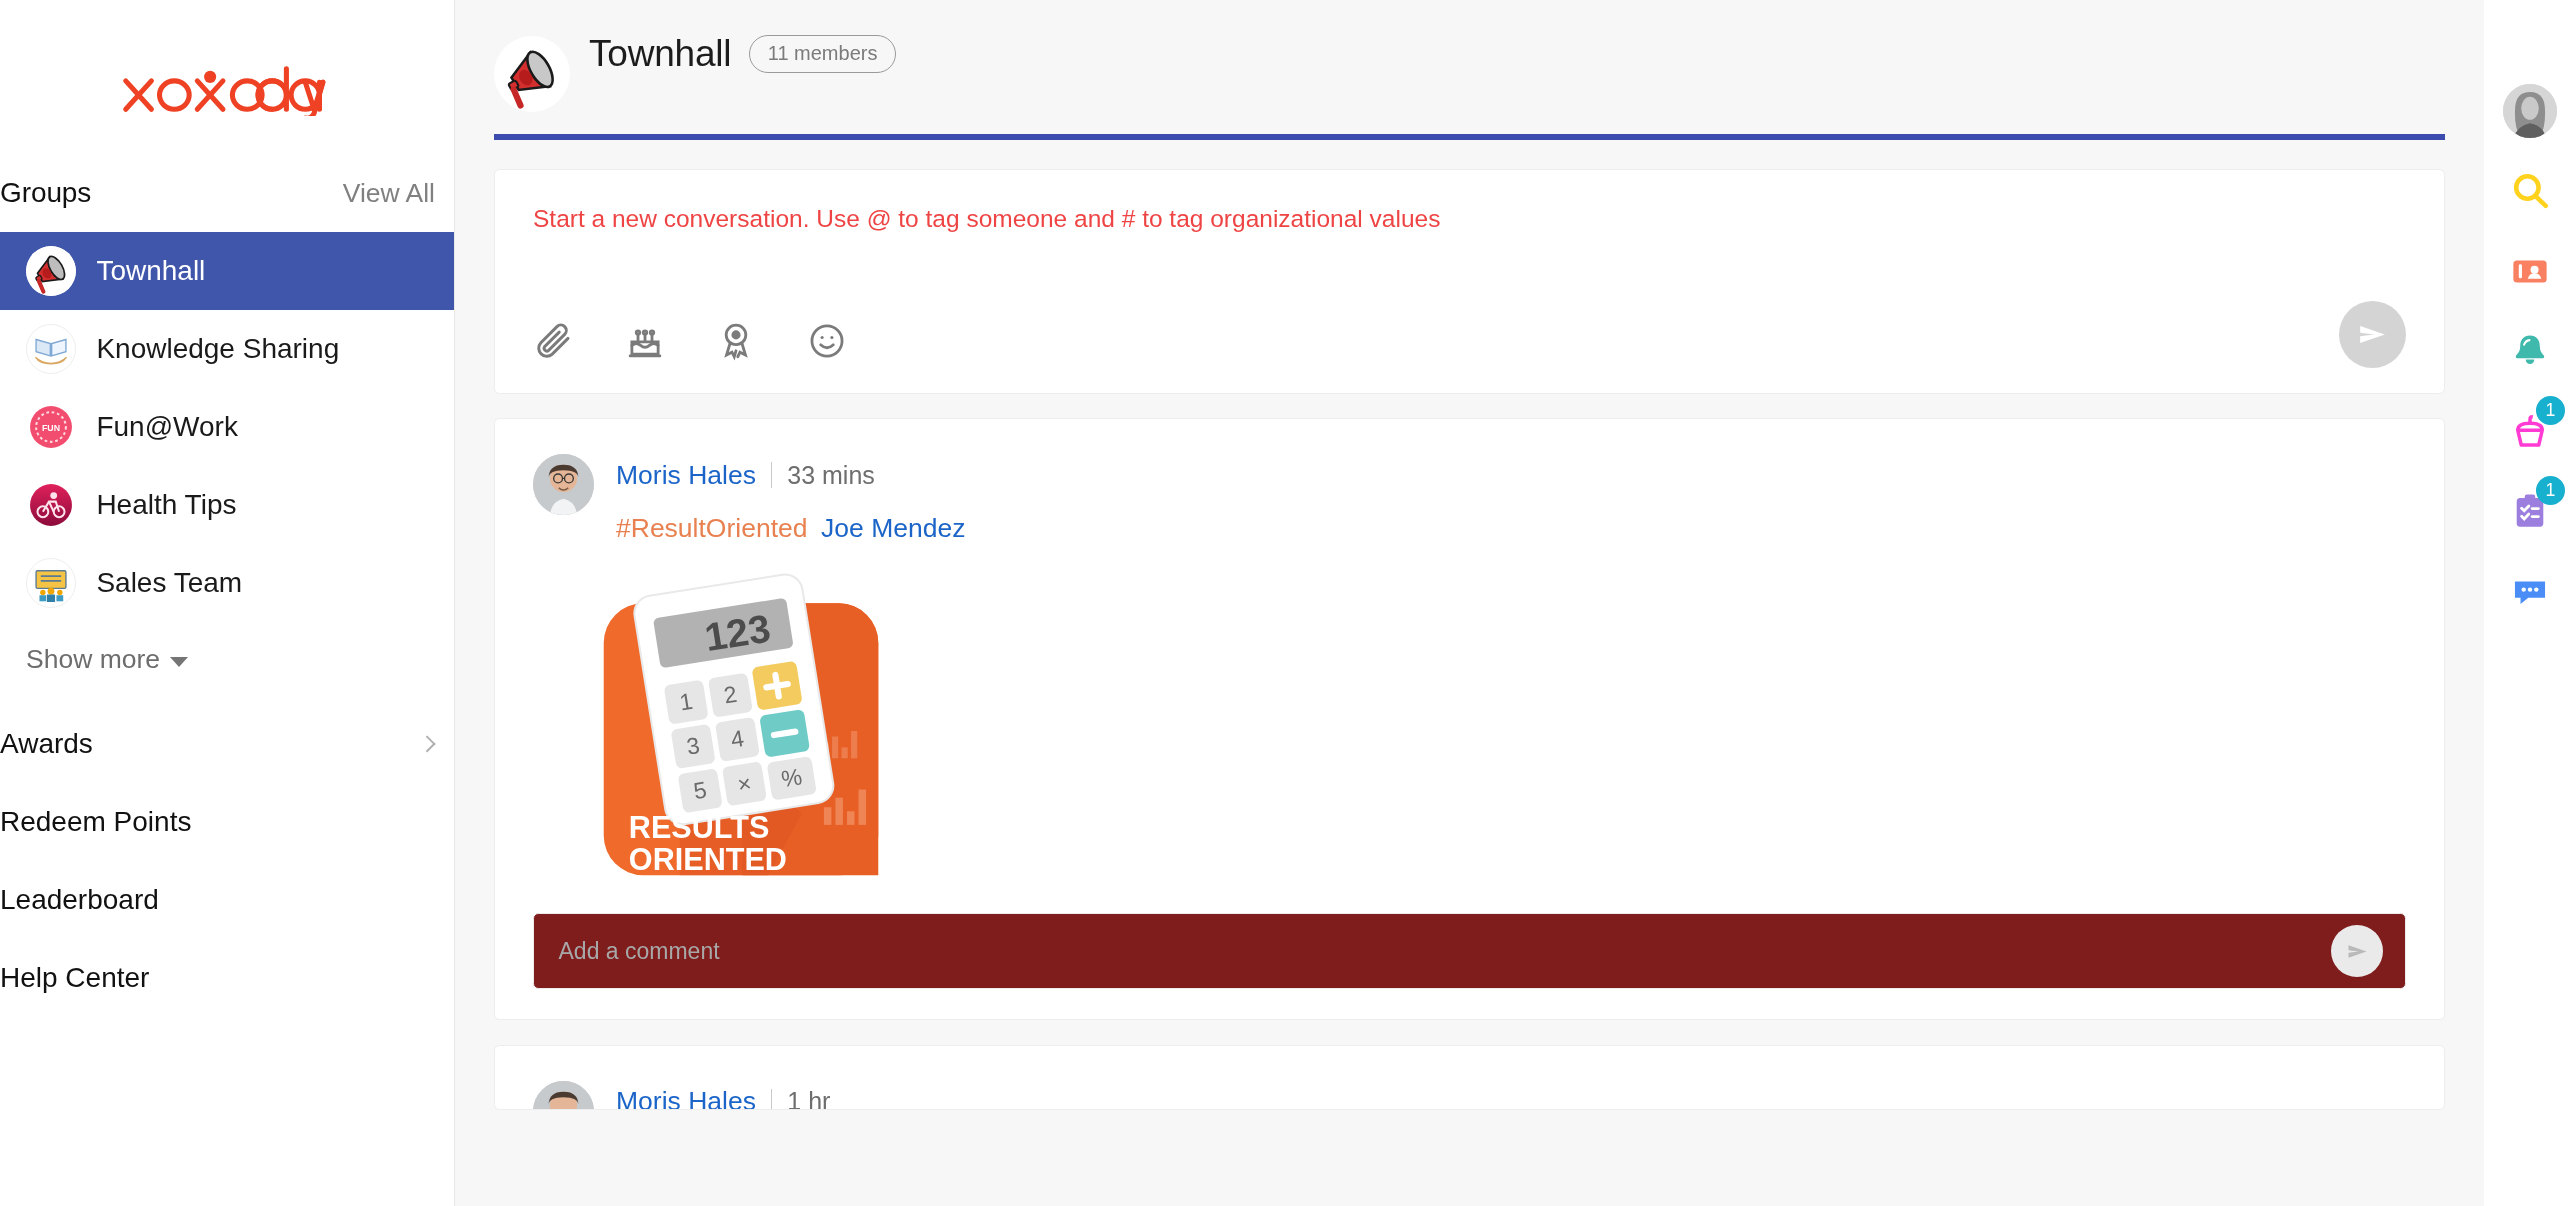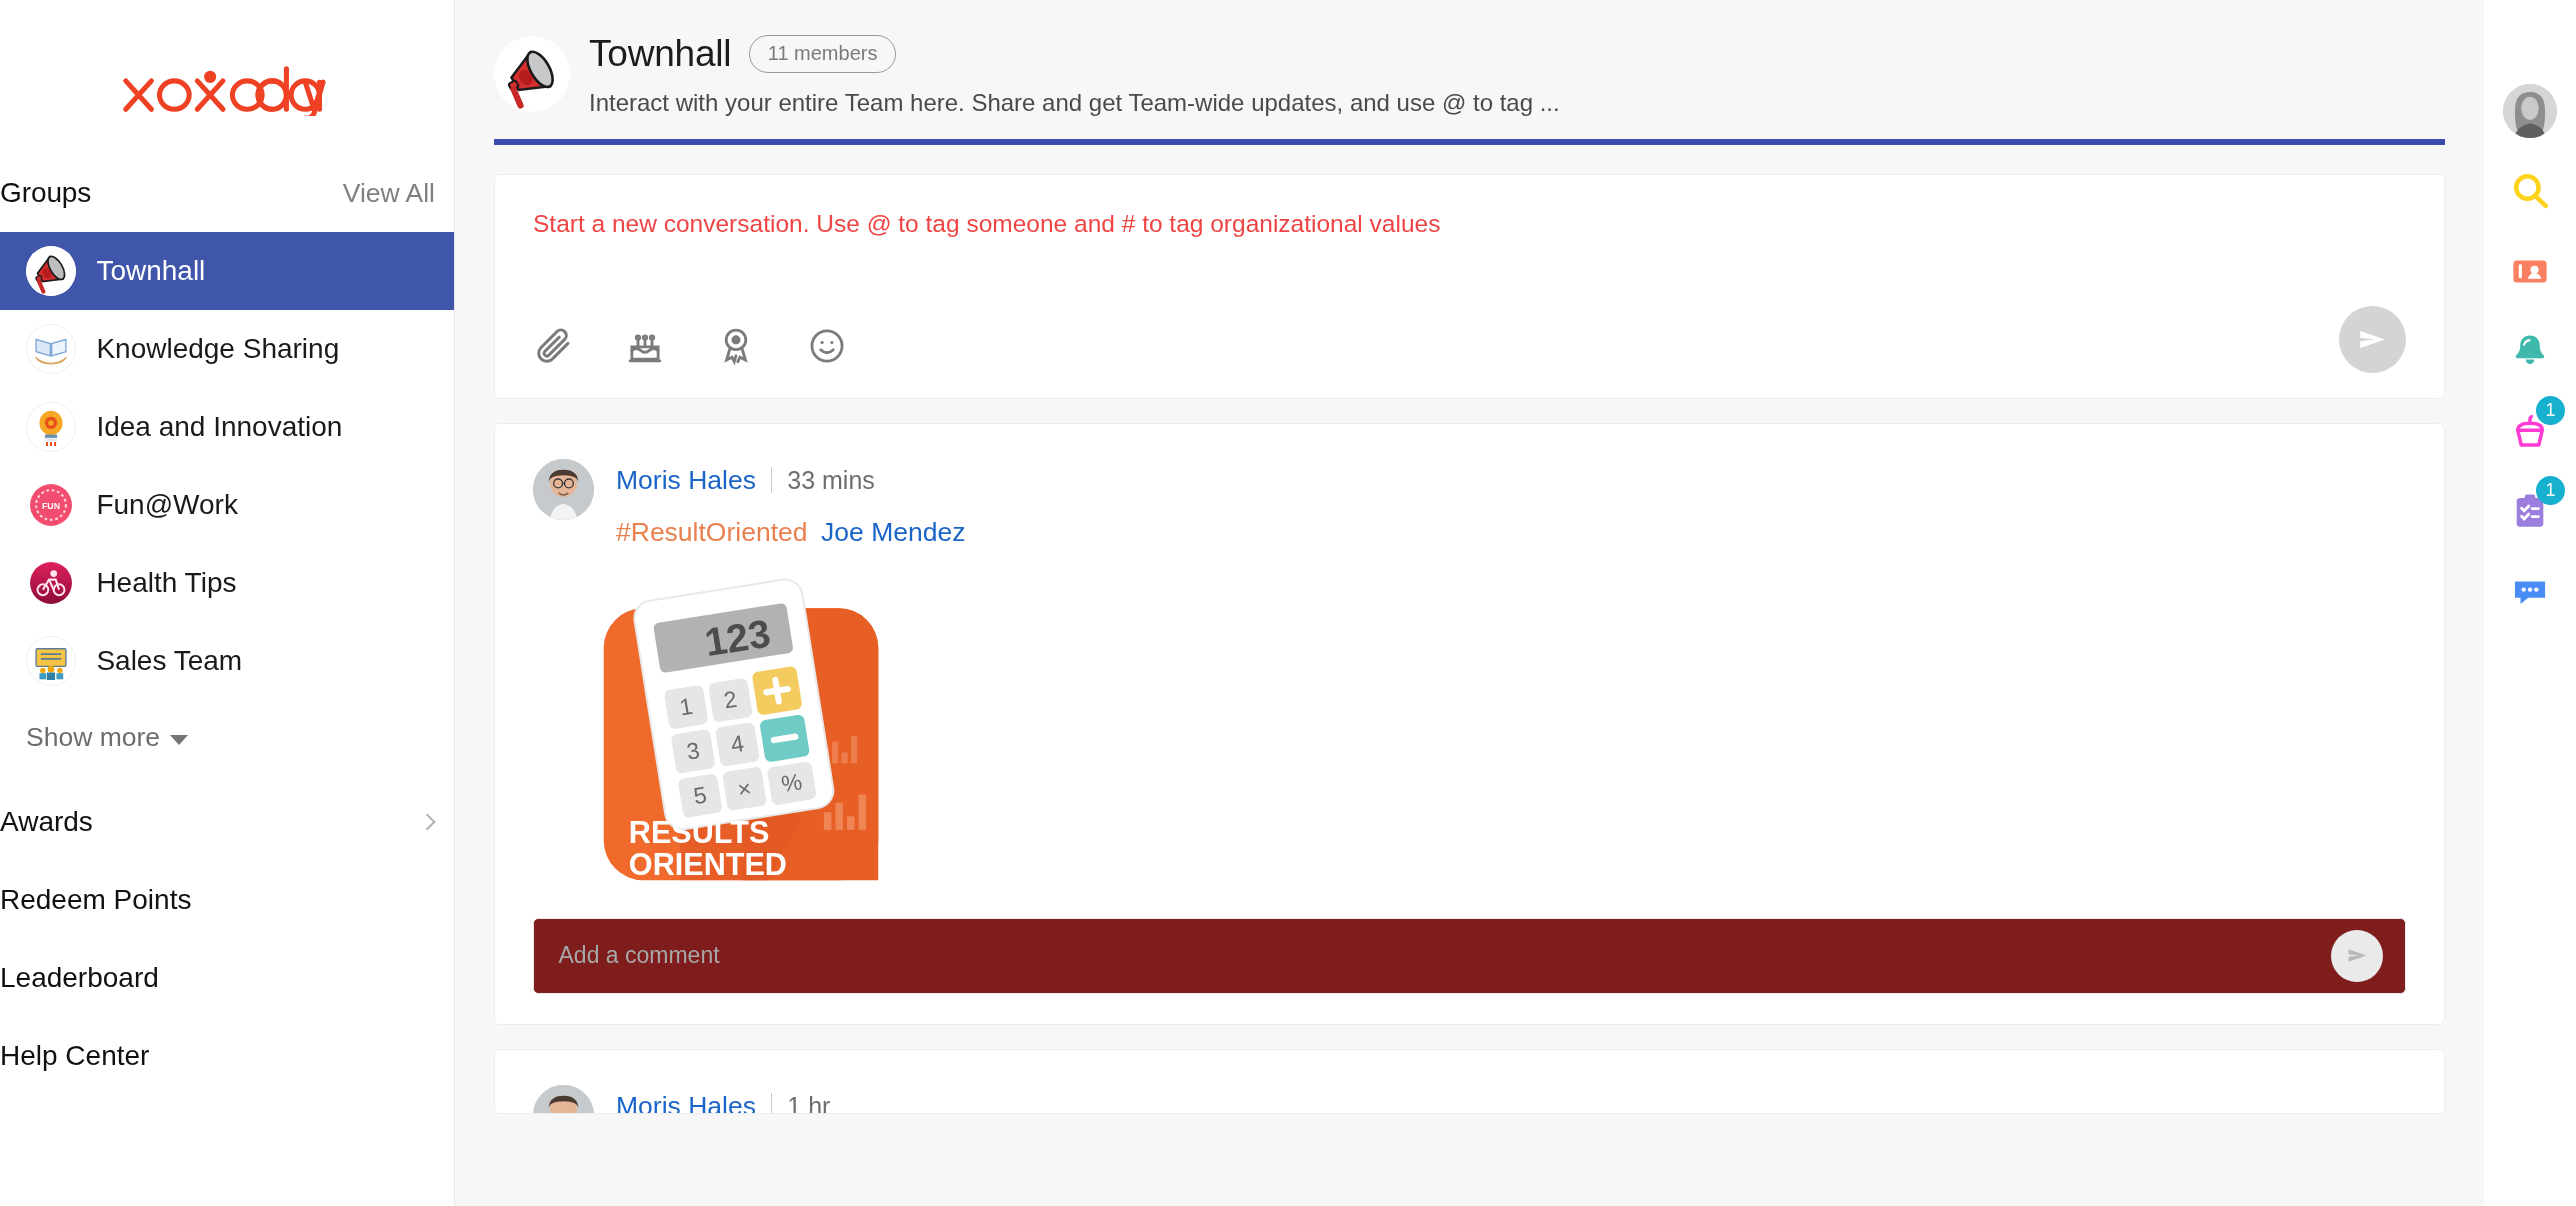--- a/index.html
+++ b/index.html
@@ -215,33 +215,20 @@
         <span class="group-avatar">
           <svg width="38" height="38" viewBox="0 0 56 56">
             <path d="M6 14 L27 20 L27 38 L6 32 Z" fill="#dbe9f7" stroke="#7fa8d4" stroke-width="2"></path>
             <path d="M50 14 L29 20 L29 38 L50 32 Z" fill="#eef5fc" stroke="#7fa8d4" stroke-width="2"></path>
             <path d="M5 40 q10 9 23 9 q13 0 23 -9 q-6 10 -23 10 q-17 0 -23 -10 Z" fill="#f2c98a" stroke="#d8a65e" stroke-width="1.5"></path>
           </svg>
         </span>
         <span class="group-label">Knowledge Sharing</span>
       </div>
 
-      <div class="group-item">
-        <span class="group-avatar">
-          <svg width="38" height="38" viewBox="0 0 56 56">
-            <ellipse cx="28" cy="22" rx="17" ry="18" fill="#f5a623"></ellipse>
-            <circle cx="28" cy="22" r="9" fill="#e8501a"></circle>
-            <circle cx="28" cy="22" r="4" fill="#f5a623"></circle>
-            <rect x="19" y="39" width="18" height="5" fill="#6b8fae"></rect>
-            <rect x="19" y="45" width="18" height="4" fill="#e0e6ea"></rect>
-            <path d="M22 50 L22 56 M28 50 L28 56 M34 50 L34 56" stroke="#e8501a" stroke-width="3"></path>
-          </svg>
-        </span>
-        <span class="group-label">Idea and Innovation</span>
-      </div>
 
       <div class="group-item">
         <span class="group-avatar noborder">
           <svg width="50" height="50" viewBox="0 0 74 74">
             <circle cx="37" cy="37" r="31" fill="#f24d6e"></circle>
             <circle cx="37" cy="37" r="22" fill="none" stroke="#ffd9e1" stroke-width="3" stroke-dasharray="4 4"></circle>
             <text x="37" y="43" text-anchor="middle" font-family="Liberation Sans, sans-serif" font-size="13" fill="#ffffff">FUN</text>
           </svg>
         </span>
         <span class="group-label">Fun@Work</span>
@@ -321,21 +308,20 @@
               <rect x="12" y="34" width="8" height="7" rx="2" fill="#d32f2f" stroke="#1a1a1a" stroke-width="2"></rect>
               <path d="M14 41 L12 58" stroke="#c62828" stroke-width="6" stroke-linecap="round"></path>
             </g>
           </svg>
         </span>
         <div>
           <div class="grp-title-line">
             <span class="grp-title">Townhall</span>
             <span class="members-badge">11 members</span>
           </div>
-          <div class="grp-desc">Interact with your entire Team here. Share and get Team-wide updates, and use @ to tag ...</div>
         </div>
       </div>
     </div>
     <div class="accent-rule"></div>
 
     <div class="feed">
 
       <div class="card composer">
         <div class="composer-placeholder">Start a new conversation. Use @ to tag someone and # to tag organizational values</div>
         <div class="composer-tools">

